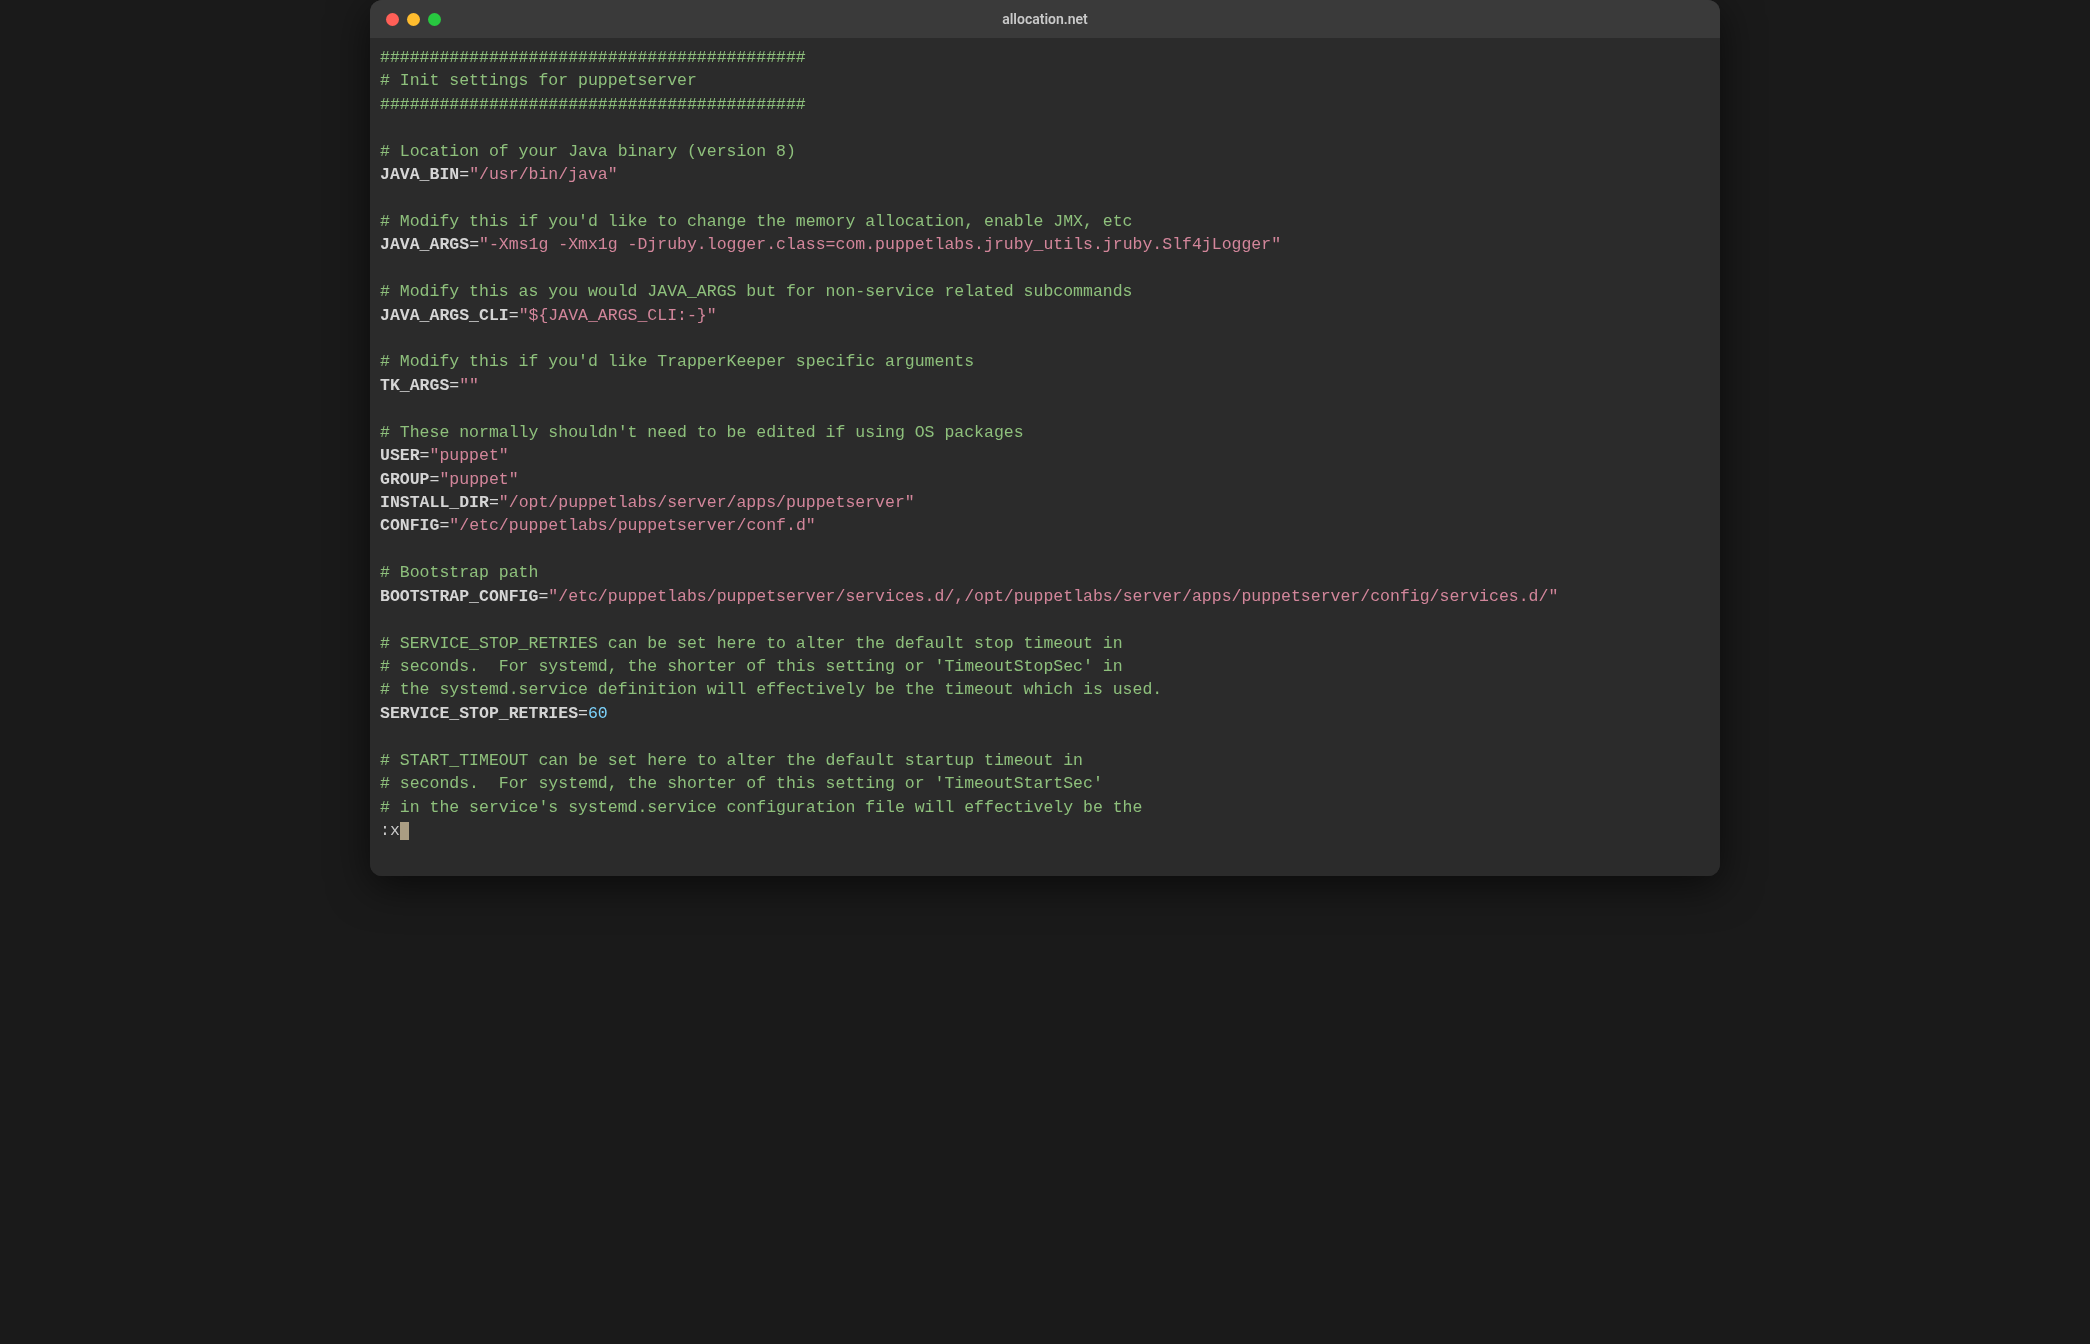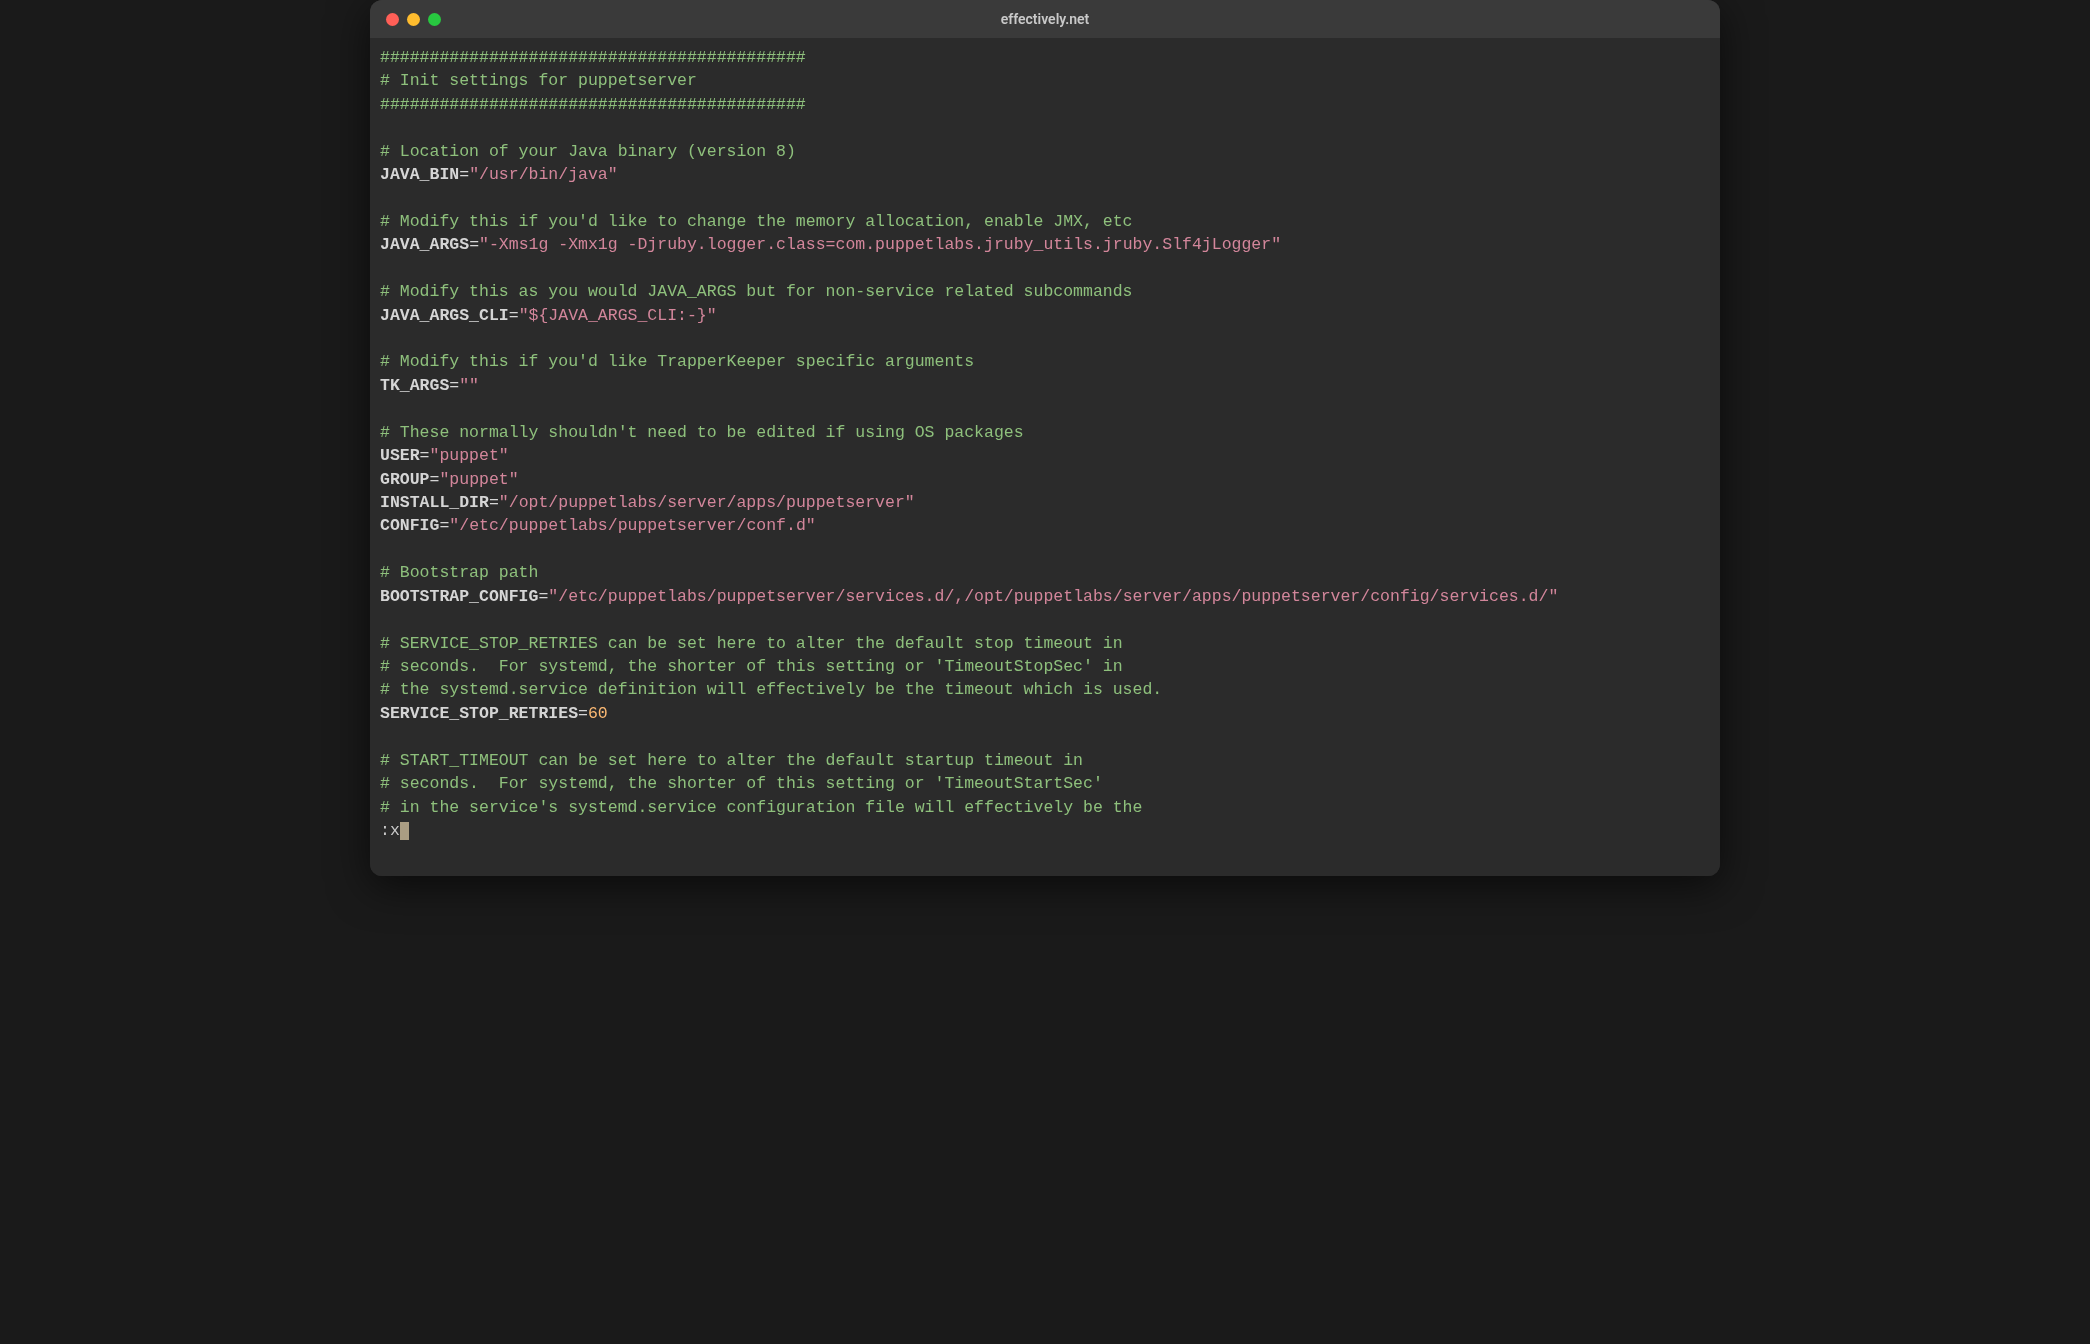--- a/index.html
+++ b/index.html
@@ -55,21 +55,21 @@
     color: #c9c9c9;
     white-space: pre-wrap;
     word-break: break-all;
     min-height: 820px;
   }
   .terminal .line { display: block; }
   .terminal .cmt { color: #8ec07c; }   
   .terminal .var { color: #d5d5d5; font-weight: bold; }   
   .terminal .eq  { color: #d5d5d5; }
   .terminal .str { color: #d3869b; }   
-  .terminal .num { color: #fdba74; }
+  .terminal .num { color: #7dd3fc; }
 
   .cmdline {
     display: inline-block;
   }
   .cursor {
     display: inline-block;
     width: 9px;
     height: 18px;
     background: #d5c4a1;
     opacity: 0.75;
@@ -79,17 +79,17 @@
 </head>
 <body>
 
 <div class="window">
   <div class="titlebar">
     <div class="traffic-lights">
       <div class="light red"></div>
       <div class="light yellow"></div>
       <div class="light green"></div>
     </div>
-    <div class="title">effectively.net</div>
+    <div class="title">allocation.net</div>
   </div>
 
   <div class="terminal" id="terminal"><span class="line"><span class="cmt">###########################################</span></span><span class="line"><span class="cmt"># Init settings for puppetserver</span></span><span class="line"><span class="cmt">###########################################</span></span><span class="line">&nbsp;</span><span class="line"><span class="cmt"># Location of your Java binary (version 8)</span></span><span class="line"><span class="var">JAVA_BIN</span><span class="eq">=</span><span class="str">"/usr/bin/java"</span></span><span class="line">&nbsp;</span><span class="line"><span class="cmt"># Modify this if you'd like to change the memory allocation, enable JMX, etc</span></span><span class="line"><span class="var">JAVA_ARGS</span><span class="eq">=</span><span class="str">"-Xms1g -Xmx1g -Djruby.logger.class=com.puppetlabs.jruby_utils.jruby.Slf4jLogger"</span></span><span class="line">&nbsp;</span><span class="line"><span class="cmt"># Modify this as you would JAVA_ARGS but for non-service related subcommands</span></span><span class="line"><span class="var">JAVA_ARGS_CLI</span><span class="eq">=</span><span class="str">"${JAVA_ARGS_CLI:-}"</span></span><span class="line">&nbsp;</span><span class="line"><span class="cmt"># Modify this if you'd like TrapperKeeper specific arguments</span></span><span class="line"><span class="var">TK_ARGS</span><span class="eq">=</span><span class="str">""</span></span><span class="line">&nbsp;</span><span class="line"><span class="cmt"># These normally shouldn't need to be edited if using OS packages</span></span><span class="line"><span class="var">USER</span><span class="eq">=</span><span class="str">"puppet"</span></span><span class="line"><span class="var">GROUP</span><span class="eq">=</span><span class="str">"puppet"</span></span><span class="line"><span class="var">INSTALL_DIR</span><span class="eq">=</span><span class="str">"/opt/puppetlabs/server/apps/puppetserver"</span></span><span class="line"><span class="var">CONFIG</span><span class="eq">=</span><span class="str">"/etc/puppetlabs/puppetserver/conf.d"</span></span><span class="line">&nbsp;</span><span class="line"><span class="cmt"># Bootstrap path</span></span><span class="line"><span class="var">BOOTSTRAP_CONFIG</span><span class="eq">=</span><span class="str">"/etc/puppetlabs/puppetserver/services.d/,/opt/puppetlabs/server/apps/puppetserver/config/services.d/"</span></span><span class="line">&nbsp;</span><span class="line"><span class="cmt"># SERVICE_STOP_RETRIES can be set here to alter the default stop timeout in</span></span><span class="line"><span class="cmt"># seconds.  For systemd, the shorter of this setting or 'TimeoutStopSec' in</span></span><span class="line"><span class="cmt"># the systemd.service definition will effectively be the timeout which is used.</span></span><span class="line"><span class="var">SERVICE_STOP_RETRIES</span><span class="eq">=</span><span class="num">60</span></span><span class="line">&nbsp;</span><span class="line"><span class="cmt"># START_TIMEOUT can be set here to alter the default startup timeout in</span></span><span class="line"><span class="cmt"># seconds.  For systemd, the shorter of this setting or 'TimeoutStartSec'</span></span><span class="line"><span class="cmt"># in the service's systemd.service configuration file will effectively be the</span></span><span class="line"><span class="cmdline">:x</span><span class="cursor"></span></span></div>
 </div>
 
 </body></html>

